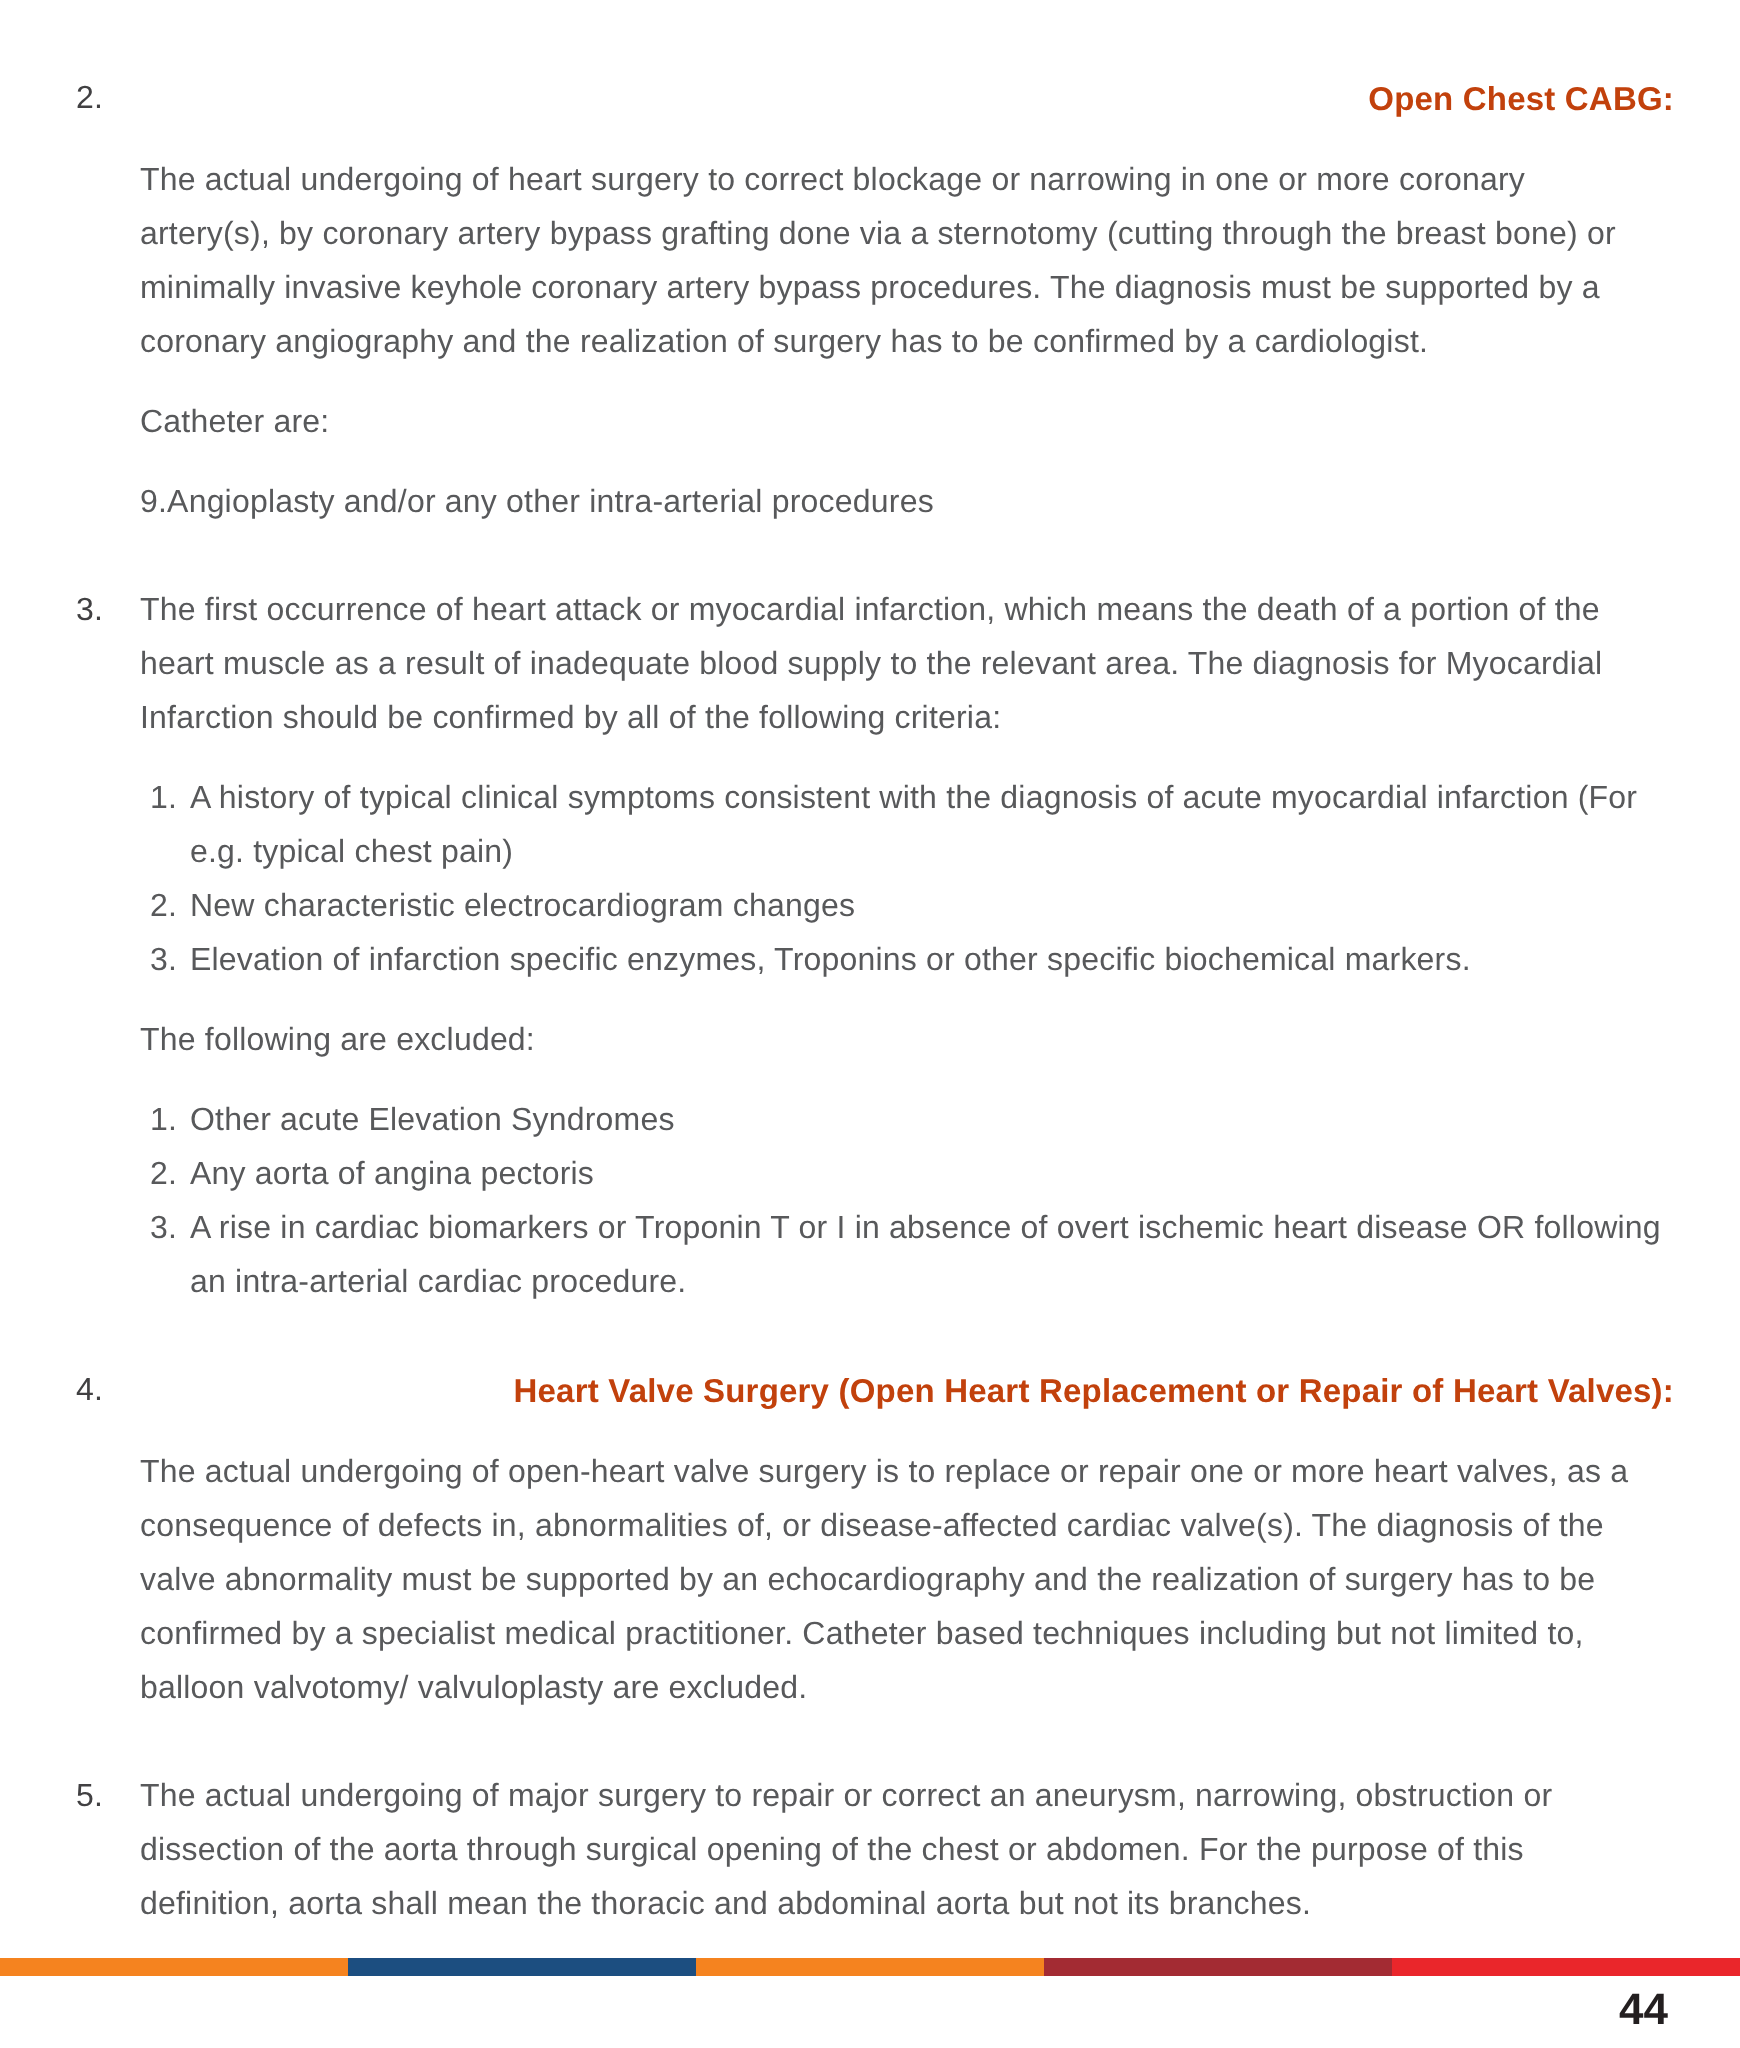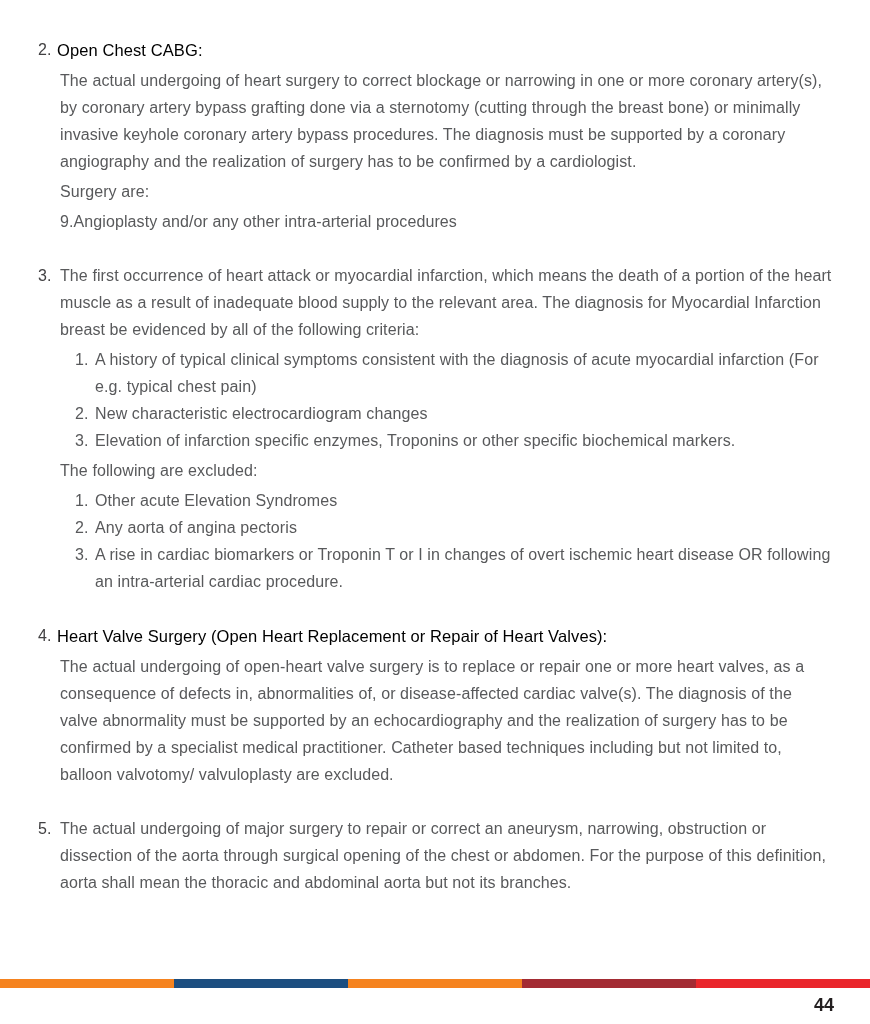--- a/index.html
+++ b/index.html
@@ -27,65 +27,66 @@
     position: absolute;
     left: 0;
     top: 0;
     color: #414042;
     font-size: 16px;
     line-height: 28px;
   }
   .sec-title {
     font-size: 16.5px;
     line-height: 28px;
-    font-weight: normal;
-    color: #000000;
+    font-weight: bold;
+    color: #c2410c;
     letter-spacing: 0.1px;
+    text-align: right;
   }
-  .sec-body p { margin: 3px; }
+  .sec-body p { margin: 13px; }
   .sub-item { position: relative; padding-left: 38px; }
   .sub-num { position: absolute; left: 18px; top: 0; }
   .footer-bar {
     position: absolute;
     left: 0;
     top: 979px;
     width: 870px;
     height: 9px;
     display: flex;
   }
   .footer-bar .seg { flex: 1 1 0; height: 100%; }
   .page-number {
     position: absolute;
     top: 993px;
     right: 36px;
-    font-size: 18px;
+    font-size: 22px;
     line-height: 24px;
     font-weight: bold;
     color: #231F20;
   }
 </style>
 </head>
 <body>
 
 <div class="content">
 
   <div class="section">
     <span class="sec-num">2.</span>
     <div class="sec-title">Open Chest CABG:</div>
     <div class="sec-body">
       <p>The actual undergoing of heart surgery to correct blockage or narrowing in one or more coronary artery(s), by coronary artery bypass grafting done via a sternotomy (cutting through the breast bone) or minimally invasive keyhole coronary artery bypass procedures. The diagnosis must be supported by a coronary angiography and the realization of surgery has to be confirmed by a cardiologist.</p>
-      <p>Surgery are:</p>
+      <p>Catheter are:</p>
       <p>9.Angioplasty and/or any other intra-arterial procedures</p>
     </div>
   </div>
 
   <div class="section">
     <span class="sec-num">3.</span>
     <div class="sec-body">
-      <p>The first occurrence of heart attack or myocardial infarction, which means the death of a portion of the heart muscle as a result of inadequate blood supply to the relevant area. The diagnosis for Myocardial Infarction breast be evidenced by all of the following criteria:</p>
+      <p>The first occurrence of heart attack or myocardial infarction, which means the death of a portion of the heart muscle as a result of inadequate blood supply to the relevant area. The diagnosis for Myocardial Infarction should be confirmed by all of the following criteria:</p>
 
       <div class="sub-item">
         <span class="sub-num">1.</span>
         <span>A history of typical clinical symptoms consistent with the diagnosis of acute myocardial infarction (For e.g. typical chest pain)</span>
       </div>
       <div class="sub-item">
         <span class="sub-num">2.</span>
         <span>New characteristic electrocardiogram changes</span>
       </div>
       <div class="sub-item">
@@ -98,21 +99,21 @@
       <div class="sub-item">
         <span class="sub-num">1.</span>
         <span>Other acute Elevation Syndromes</span>
       </div>
       <div class="sub-item">
         <span class="sub-num">2.</span>
         <span>Any aorta of angina pectoris</span>
       </div>
       <div class="sub-item">
         <span class="sub-num">3.</span>
-        <span>A rise in cardiac biomarkers or Troponin T or I in changes of overt ischemic heart disease OR following an intra-arterial cardiac procedure.</span>
+        <span>A rise in cardiac biomarkers or Troponin T or I in absence of overt ischemic heart disease OR following an intra-arterial cardiac procedure.</span>
       </div>
     </div>
   </div>
 
   <div class="section">
     <span class="sec-num">4.</span>
     <div class="sec-title">Heart Valve Surgery (Open Heart Replacement or Repair of Heart Valves):</div>
     <div class="sec-body">
       <p>The actual undergoing of open-heart valve surgery is to replace or repair one or more heart valves, as a consequence of defects in, abnormalities of, or disease-affected cardiac valve(s). The diagnosis of the valve abnormality must be supported by an echocardiography and the realization of surgery has to be confirmed by a specialist medical practitioner. Catheter based techniques including but not limited to, balloon valvotomy/ valvuloplasty are excluded.</p>
     </div>

